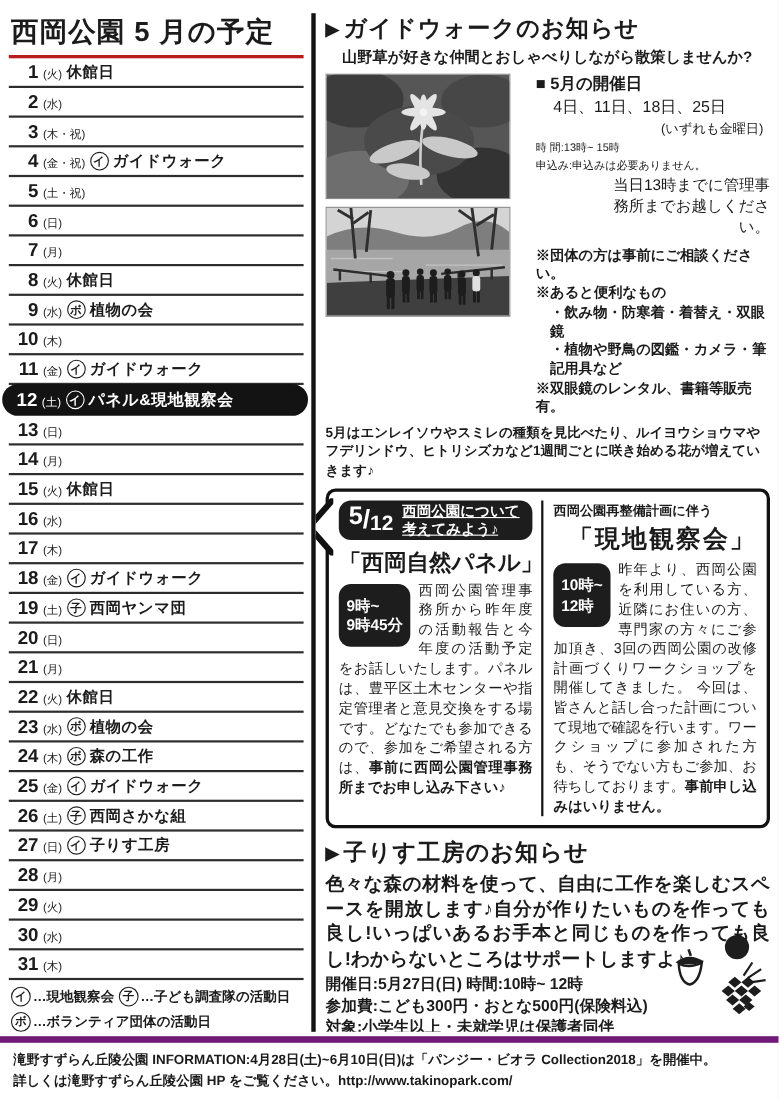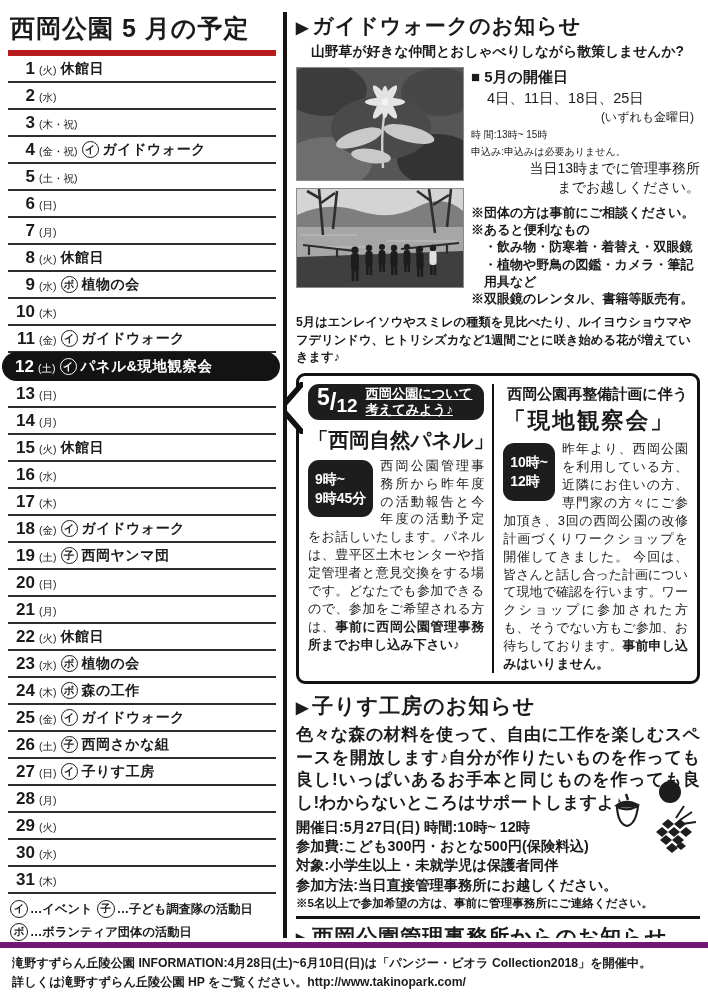--- a/index.html
+++ b/index.html
@@ -1,20 +1,20 @@
 <!DOCTYPE html>
 <html><head>
 <meta charset="utf-8">
 <style>
   html,body{margin:0;padding:0;background:#e8e8e8;}
   .page{position:relative;width:708px;height:1000px;background:#fff;color:#1b1b1b;
         font-family:"Liberation Sans",sans-serif;overflow:hidden;margin:0 auto;}
   
   .cal{position:absolute;left:8px;top:10px;width:268px;}
-  .cal-title{font-size:25px;font-weight:700;letter-spacing:1px;border-bottom:6px solid #b91c1c;
+  .cal-title{font-size:25px;font-weight:700;letter-spacing:1px;border-bottom:3px solid #b91c1c;
              padding:2px 0 5px 2px;margin:0;}
   .cal-row{height:27px;box-sizing:border-box;display:flex;align-items:center;gap:4px;
            border-bottom:2px solid #2d2d2d;padding:0 2px;}
   .num{font-size:17px;font-weight:600;min-width:25px;text-align:right;flex:none;}
   .dow{font-size:10.5px;flex:none;transform:translateY(2px);}
   .mark{width:17px;height:17px;border:1.7px solid currentColor;border-radius:50%;
         display:inline-flex;align-items:center;justify-content:center;
         font-size:10.5px;font-weight:700;flex:none;box-sizing:border-box;}
   .evt{font-size:14px;font-weight:600;letter-spacing:.5px;white-space:nowrap;}
   .cal-row.hl{background:#131313;color:#fff;border-radius:16px;border-bottom:none;
@@ -25,21 +25,21 @@
   .legend-item{display:inline-flex;align-items:center;gap:2px;}
   .legend .mark{width:18px;height:18px;}
   
   .right{position:absolute;left:283px;top:12px;width:417px;height:926px;box-sizing:border-box;
          border-left:4px solid #141414;padding-left:9px;overflow:hidden;}
   .sec-h{font-size:21px;font-weight:700;letter-spacing:1px;display:flex;align-items:center;
          gap:3px;margin:0;}
   .arrow{font-size:16px;transform:translateY(1px);}
   
   .gw-sub{font-size:13.8px;font-weight:600;padding-left:15px;margin:3px 0 6px;}
-  .gw-body{display:flex;gap:9px;}
+  .gw-body{display:flex;gap:25px;}
   .gw-photos{width:166px;flex:none;display:flex;flex-direction:column;gap:7px;}
   .photo{display:block;border:1px solid #8a8a8a;}
   .gw-info{flex:1;line-height:1.36;}
   .gw-head{font-size:15px;font-weight:700;}
   .gw-dates{font-size:14.5px;padding-left:16px;margin-top:2px;}
   .gw-dates-note{font-size:12px;text-align:right;padding-right:6px;}
   .gw-line{font-size:10px;margin-top:3px;}
   .gw-apply2{font-size:14px;padding-left:57px;text-align:right;}
   .gw-notes{margin-top:7px;font-size:13px;line-height:1.33;font-weight:600;}
   .gw-note.ind{padding-left:13px;}
@@ -55,22 +55,22 @@
   .frac{display:flex;align-items:center;line-height:1;}
   .b-n{font-size:23px;font-weight:700;transform:translateY(-4px);}
   .b-s{font-size:24px;font-weight:700;}
   .b-d{font-size:19px;font-weight:700;transform:translateY(4px);}
   .badge-text{font-size:13.2px;font-weight:700;line-height:1.2;text-decoration:underline;}
   .panel-title{font-size:20.5px;font-weight:700;margin:6px 0 3px;white-space:nowrap;}
   .time-badge{float:left;background:#1d1d1d;color:#fff;border-radius:11px;padding:10px 7px;
               font-size:14px;font-weight:700;line-height:1.35;margin:3px 7px 3px 0;}
   .sp-body{font-size:13px;line-height:1.38;text-align:justify;}
   .bb{font-weight:700;}
-  .obs-pre{font-size:15px;font-weight:600;text-align:right;margin:1px 0 0;}
-  .obs-title{font-size:22.5px;font-weight:700;text-align:left;letter-spacing:2px;margin:1px 0 4px;
+  .obs-pre{font-size:12px;font-weight:600;text-align:left;margin:1px 0 0;}
+  .obs-title{font-size:22.5px;font-weight:700;text-align:right;letter-spacing:2px;margin:1px 0 4px;
              white-space:nowrap;}
   
   .ws{margin-top:8px;position:relative;}
   .ws-intro{font-size:17px;line-height:1.33;font-weight:600;margin-top:4px;text-align:justify;}
   .ws-details{margin-top:3px;padding-right:92px;}
   .ws-line{font-size:14.3px;font-weight:600;line-height:1.36;white-space:nowrap;}
   .ws-note{font-size:11.6px;font-weight:600;margin-top:1px;}
   .ws-icons{position:absolute;right:2px;top:88px;}
   .rule{border:none;border-top:3.5px solid #141414;margin:5px 0 4px;}
   
@@ -232,21 +232,21 @@
           <span class="dow">(水)</span>
         </div>
         <div class="cal-row">
           <span class="num">31</span>
           <span class="dow">(木)</span>
         </div>
       </div>
     <div class="legend">
         <span class="legend-item">
           <span class="mark">イ</span>
-          <span>…イベント</span>
+          <span>…現地観察会</span>
         </span>
         <span class="legend-item">
           <span class="mark">子</span>
           <span>…子ども調査隊の活動日</span>
         </span>
         <span class="legend-item">
           <span class="mark">ボ</span>
           <span>…ボランティア団体の活動日</span>
         </span>
       </div>

